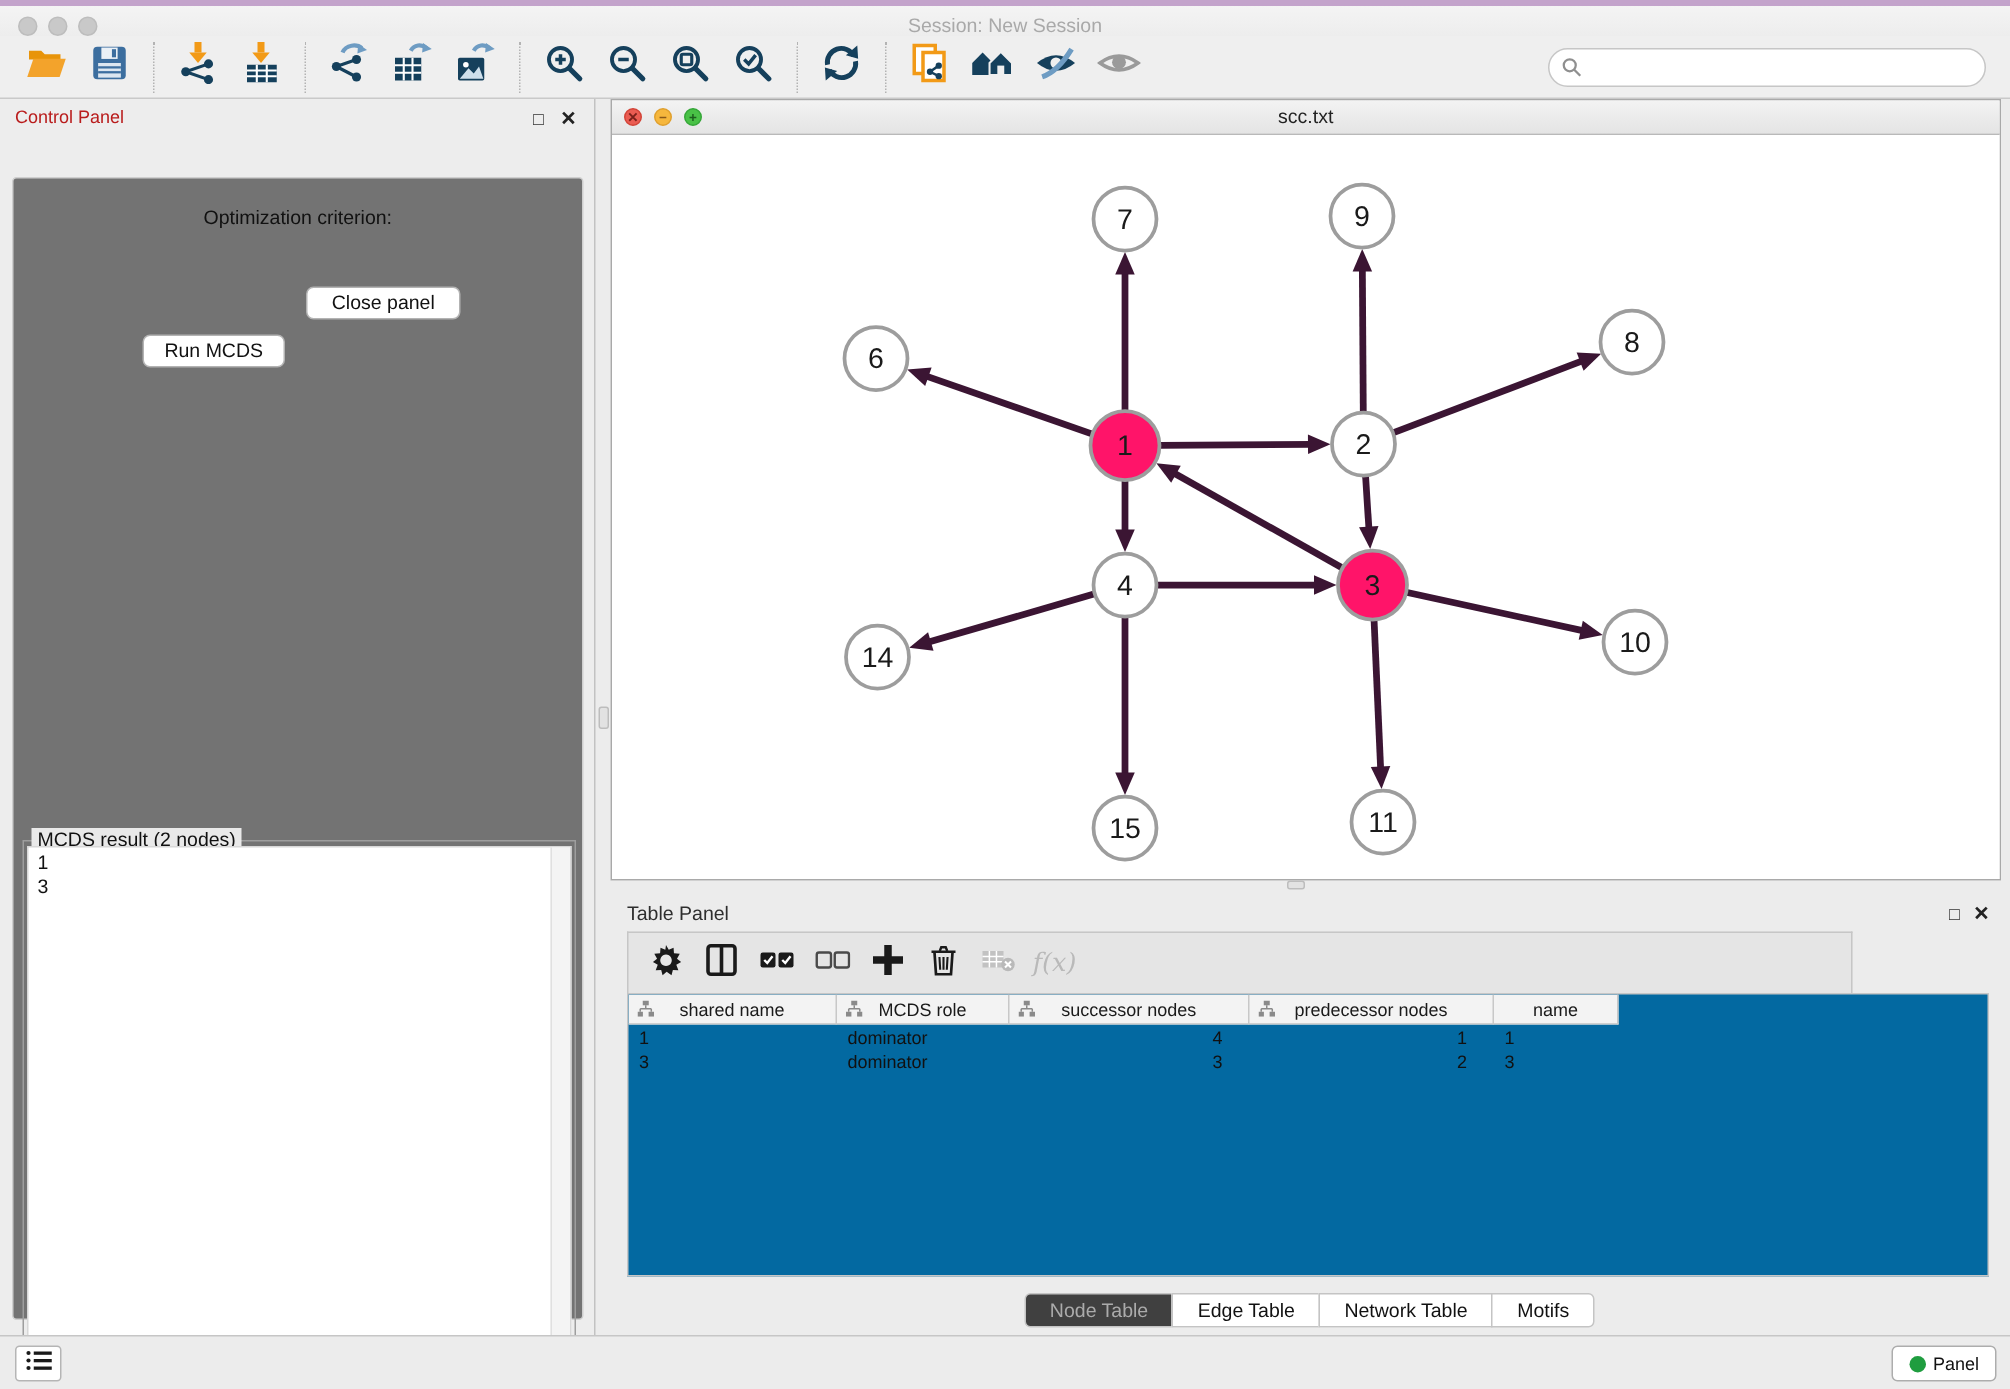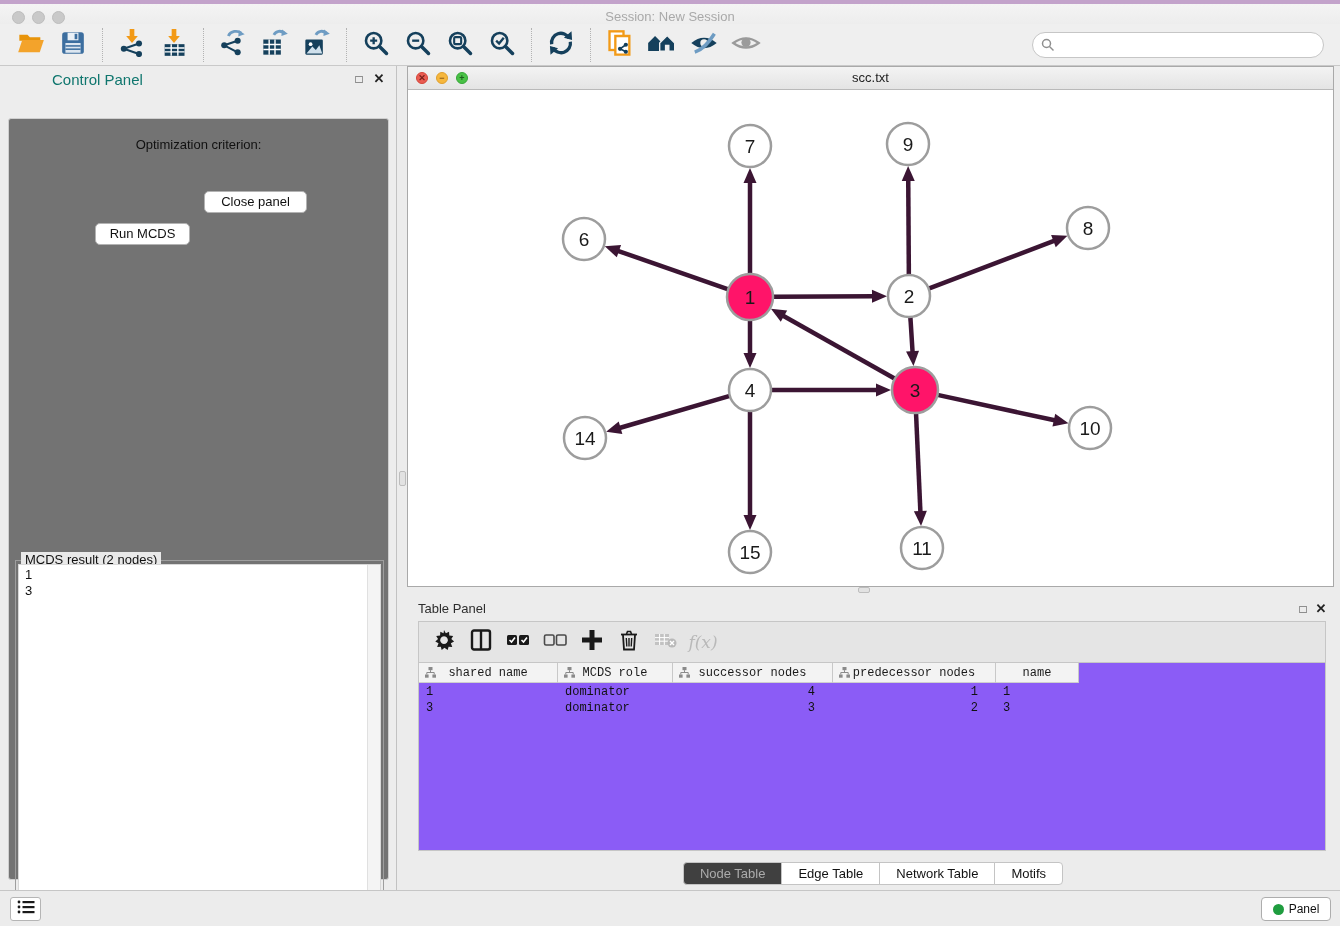--- a/index.html
+++ b/index.html
@@ -19,21 +19,21 @@
   .tb-btn { width:36px; height:34px; display:flex; align-items:center; justify-content:center; margin:0 3px; border-radius:4px; }
   .tb-sep { width:1px; height:34px; border-left:1px dotted #B3B3B3; margin:0 8px; }
   .tb-spacer { flex:1; }
   .searchbox { position:relative; width:292px; height:26px; margin-right:6px; }
   .searchbox input { width:100%; height:100%; border:1px solid #C6C6C6; border-radius:13px; background:#FFF; padding-left:28px; font-size:13px; font-family:"Liberation Sans",sans-serif; outline:none; color:#333; }
   .searchbox svg { position:absolute; left:9px; top:6px; }
 
   
   .control-panel { position:absolute; left:0; top:66px; width:397px; height:824px; background:#EDEDED; border-right:1px solid #C2C2C2; }
   .cp-header { position:absolute; left:0; top:0; width:100%; height:26px; }
-  .cp-title { position:absolute; left:10px; top:5px; font-size:15px; color:#0f766e;margin-left:42px; }
+  .cp-title { position:absolute; left:10px; top:5px; font-size:12px; color:#b91c1c; }
   .panel-float { position:absolute; top:6px; font-size:12px; color:#333; width:14px; text-align:center; cursor:default; }
   .panel-close { position:absolute; top:5px; font-size:13px; font-weight:bold; color:#222; width:14px; text-align:center; cursor:default; }
   .cp-header .panel-float{ right:30px; } .cp-header .panel-close{ right:10px; }
 
   .cp-tabs { position:absolute; left:0; top:31px; width:100%; display:flex; justify-content:center; }
   .tab { height:22px; line-height:21px; padding:0 14px; font-size:13px; background:#FFF; border:1px solid #C2C2C2; border-bottom:none; border-radius:4px 4px 0 0; margin-left:-1px; color:#111; }
   .tab.active { background:#DBDBDB; color:#B4B4B4; }
 
   .cp-body { position:absolute; left:8px; top:52px; width:381px; height:762px; background:#737373; border:1px solid #CFCFCF; border-radius:3px; }
   .opt-label { position:absolute; left:0; width:100%; top:18px; text-align:center; font-size:13px; color:#111; }
@@ -63,25 +63,25 @@
   .tl-green { left:48px; background:#49C146; border:1px solid #35A738; color:#1C5E1D; }
   .net-canvas { position:absolute; left:0; top:23px; width:925px; height:496px; background:#FFF; }
   .net-canvas svg { position:absolute; inset:0; }
   .graph-node text { font-family:"Liberation Sans",sans-serif; }
 
   
   .table-panel { position:absolute; left:407px; top:595px; width:933px; height:295px; background:#ECECEC; }
   .tp-title { position:absolute; left:11px; top:6px; font-size:13px; color:#2E2E2E; }
   .table-panel .panel-float{ right:30px; top:7px; } .table-panel .panel-close{ right:12px; top:6px; }
 
-  .tp-toolbar { position:absolute; left:11px; top:26px; width:908px; height:41px; background:#E5E5E5; border:1px solid #C6C6C6; border-bottom:none; display:flex; align-items:center; padding-left:8px; }
+  .tp-toolbar { position:absolute; left:11px; top:26px; width:817px; height:41px; background:#E5E5E5; border:1px solid #C6C6C6; border-bottom:none; display:flex; align-items:center; padding-left:8px; }
   .tp-btn { width:34px; height:32px; display:flex; align-items:center; justify-content:center; margin-right:3px; }
   .fx { font-family:"DejaVu Serif",serif; font-style:italic; font-size:17px; color:#B9B9B9; }
 
-  .table-box { position:absolute; left:11px; top:67px; width:908px; height:189px; background:#8b5cf6; border:1px solid #C6C6C6; overflow:hidden;font-family:Liberation Mono, monospace; }
+  .table-box { position:absolute; left:11px; top:67px; width:908px; height:189px; background:#0369a1; border:1px solid #C6C6C6; overflow:hidden; }
   .thead { position:absolute; left:0; top:0; height:20px; display:flex; background:#F3F3F3; border-bottom:1px solid #CFCFCF; }
   .th { position:relative; height:20px; border-right:1px solid #C8C8C8; font-size:12px; color:#1A1A1A; display:flex; align-items:center; justify-content:center; }
   .th .tree { position:absolute; left:6px; top:4px; }
   .tbody { position:absolute; left:0; top:21px; width:100%; }
   .tr { display:flex; height:16px; }
   .td { font-size:12px; color:#111; line-height:16px; padding-left:7px; white-space:nowrap; overflow:hidden; }
   .td.num { text-align:right; padding-right:18px; padding-left:0; }
 
   .tp-tabs { position:absolute; left:0; width:100%; top:267px; display:flex; justify-content:center; }
   .tp-tab { height:23px; line-height:21px; padding:0 16px; font-size:13px; background:#FFF; border:1px solid #C4C4C4; margin-left:-1px; color:#111; }

